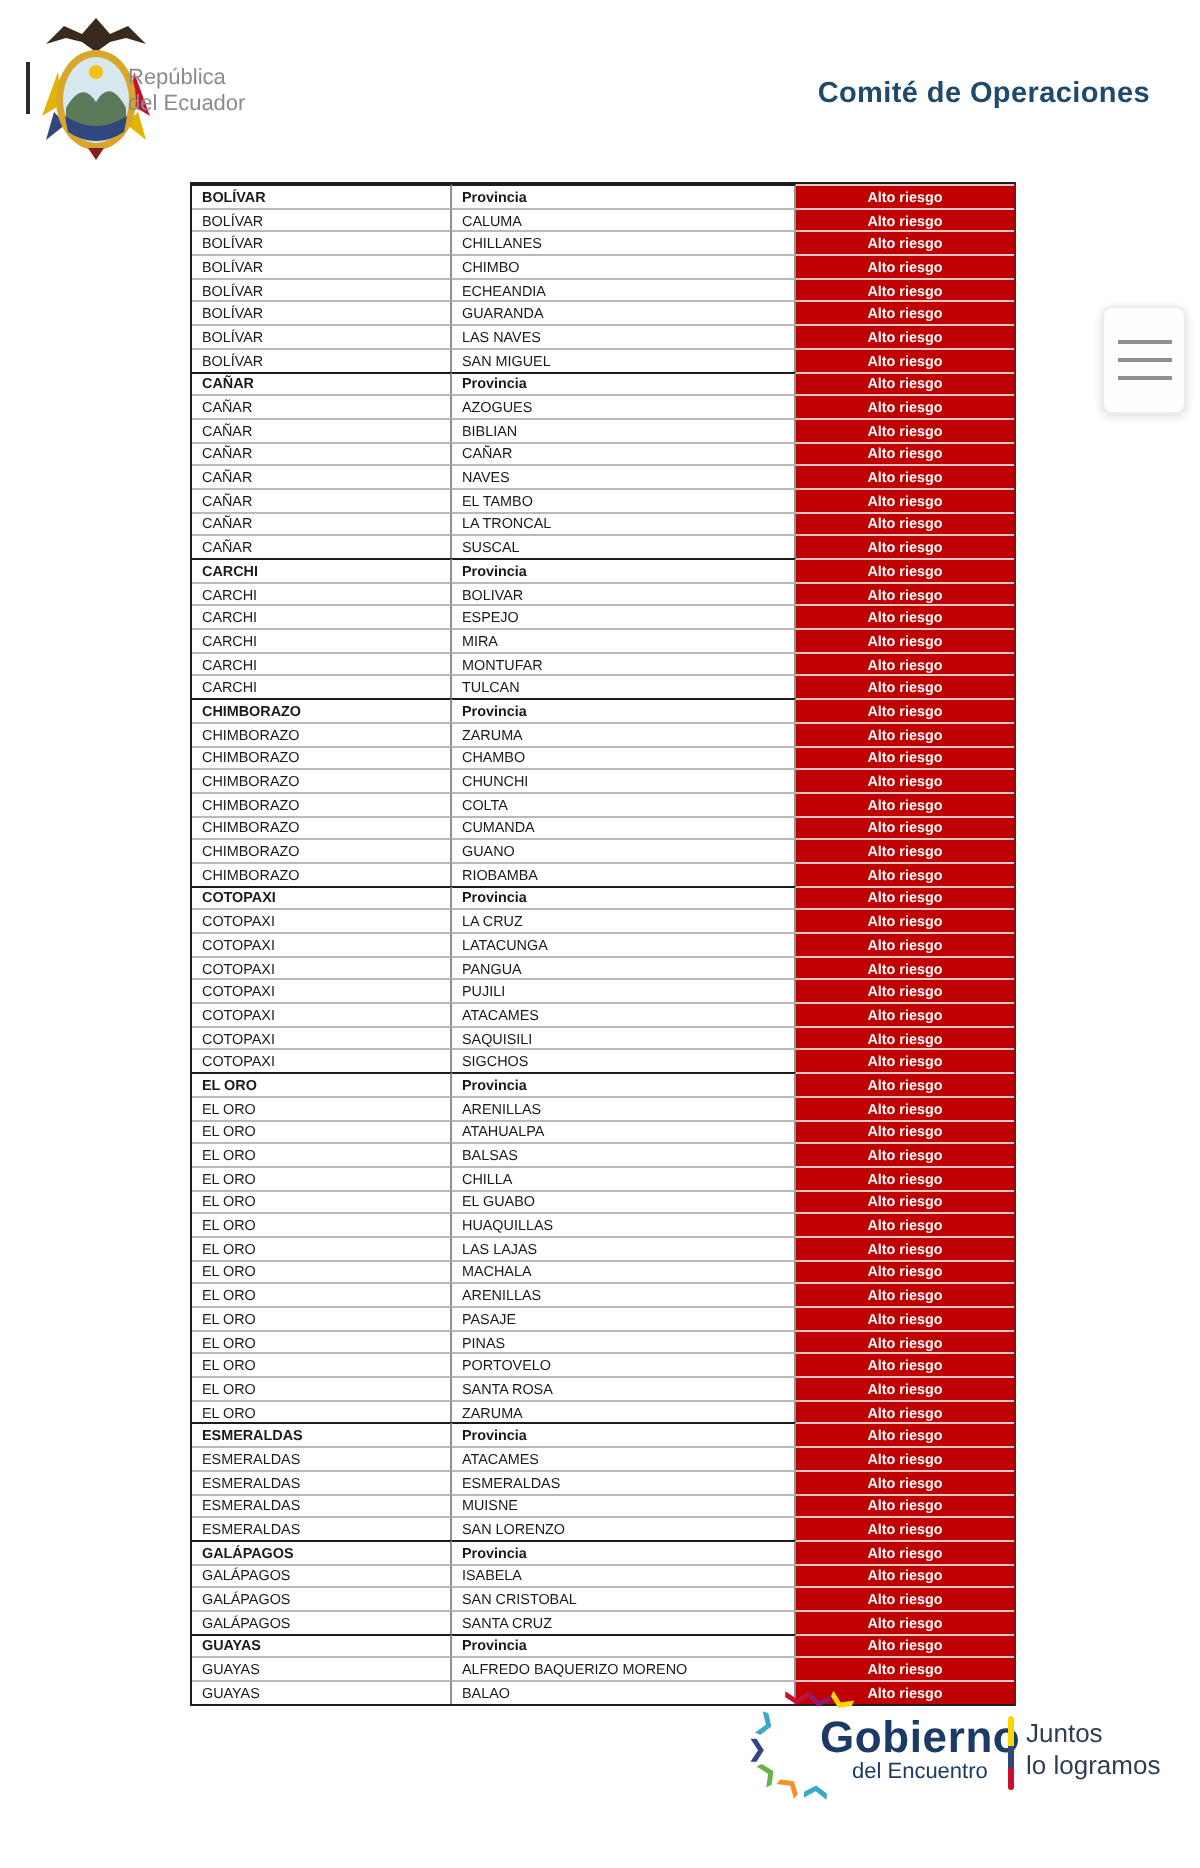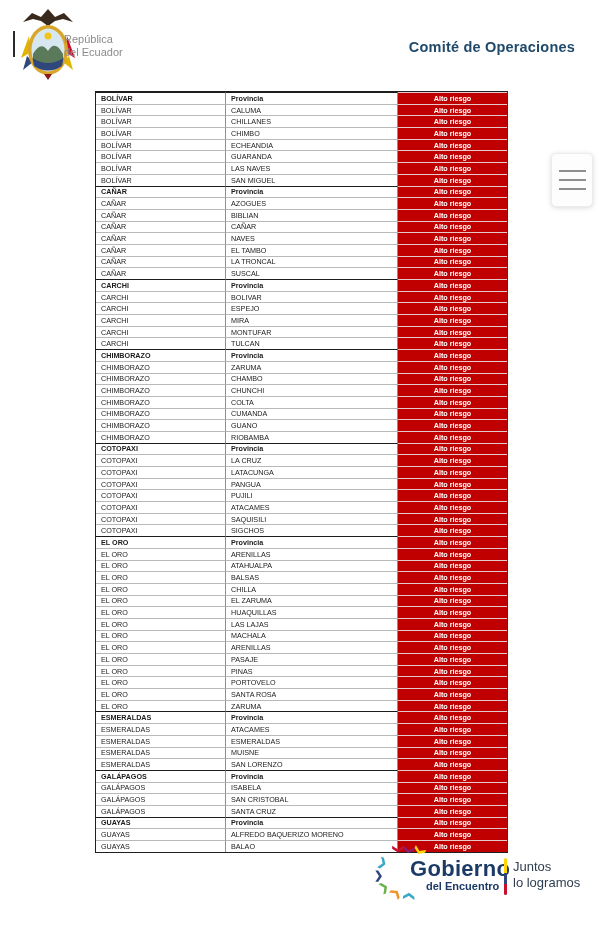--- a/index.html
+++ b/index.html
@@ -40,21 +40,21 @@
   .c2 { width:172px; padding-left:5px; border-right:1px solid #8f8f8f; border-top:1px solid #b9b9b9; }
   .c3 { flex:1; justify-content:center; background:#c00000; color:#ffffff; font-weight:bold; border-top:1px solid #e8c9c9; }
   .row:first-child .c1, .row:first-child .c2, .row:first-child .c3 { border-top:none; }
   .row.hdr .c1, .row.hdr .c2 { font-weight:bold; border-top:1.8px solid #1c1c1c; }
   .row.hdr .c3 { border-top:1px solid #e8c9c9; }
 
   
   .footer-logo { position:absolute; left:374px; top:848px; width:212px; height:62px; }
   .arrow { position:absolute; font-size:11px; font-weight:bold; line-height:10px; }
   .gob-line1 { position:absolute; left:36px; top:8px; color:#1b3a66; font-weight:bold; font-size:22px; letter-spacing:.3px; }
-  .gob-line2 { position:absolute; left:52px; top:32px; color:#1b3a66; font-weight:bold; font-size:11px; }
+  .gob-line2 { position:absolute; left:52px; top:32px; color:#1b3a66; font-weight:normal; font-size:11px; }
   .flag-divider { position:absolute; left:130px; top:10px; width:3px; height:37px; display:flex; flex-direction:column; border-radius:2px; overflow:hidden; }
   .flag-divider .y { flex:1.4; background:#ffd500; }
   .flag-divider .b { flex:1; background:#30477e; }
   .flag-divider .r { flex:1; background:#c8102e; }
   .tagline { position:absolute; left:139px; top:11px; color:#2e3e50; font-size:13px; line-height:16px; }
 </style>
 </head>
 <body>
 
 <div class="page">
@@ -306,21 +306,21 @@
         <div class="cell c2">BALSAS</div>
         <div class="cell c3" style="background: rgb(192, 0, 0);">Alto riesgo</div>
       </div>
       <div class="row">
         <div class="cell c1">EL ORO</div>
         <div class="cell c2">CHILLA</div>
         <div class="cell c3" style="background: rgb(192, 0, 0);">Alto riesgo</div>
       </div>
       <div class="row">
         <div class="cell c1">EL ORO</div>
-        <div class="cell c2">EL ZARUMA</div>
+        <div class="cell c2">EL GUABO</div>
         <div class="cell c3" style="background: rgb(192, 0, 0);">Alto riesgo</div>
       </div>
       <div class="row">
         <div class="cell c1">EL ORO</div>
         <div class="cell c2">HUAQUILLAS</div>
         <div class="cell c3" style="background: rgb(192, 0, 0);">Alto riesgo</div>
       </div>
       <div class="row">
         <div class="cell c1">EL ORO</div>
         <div class="cell c2">LAS LAJAS</div>

